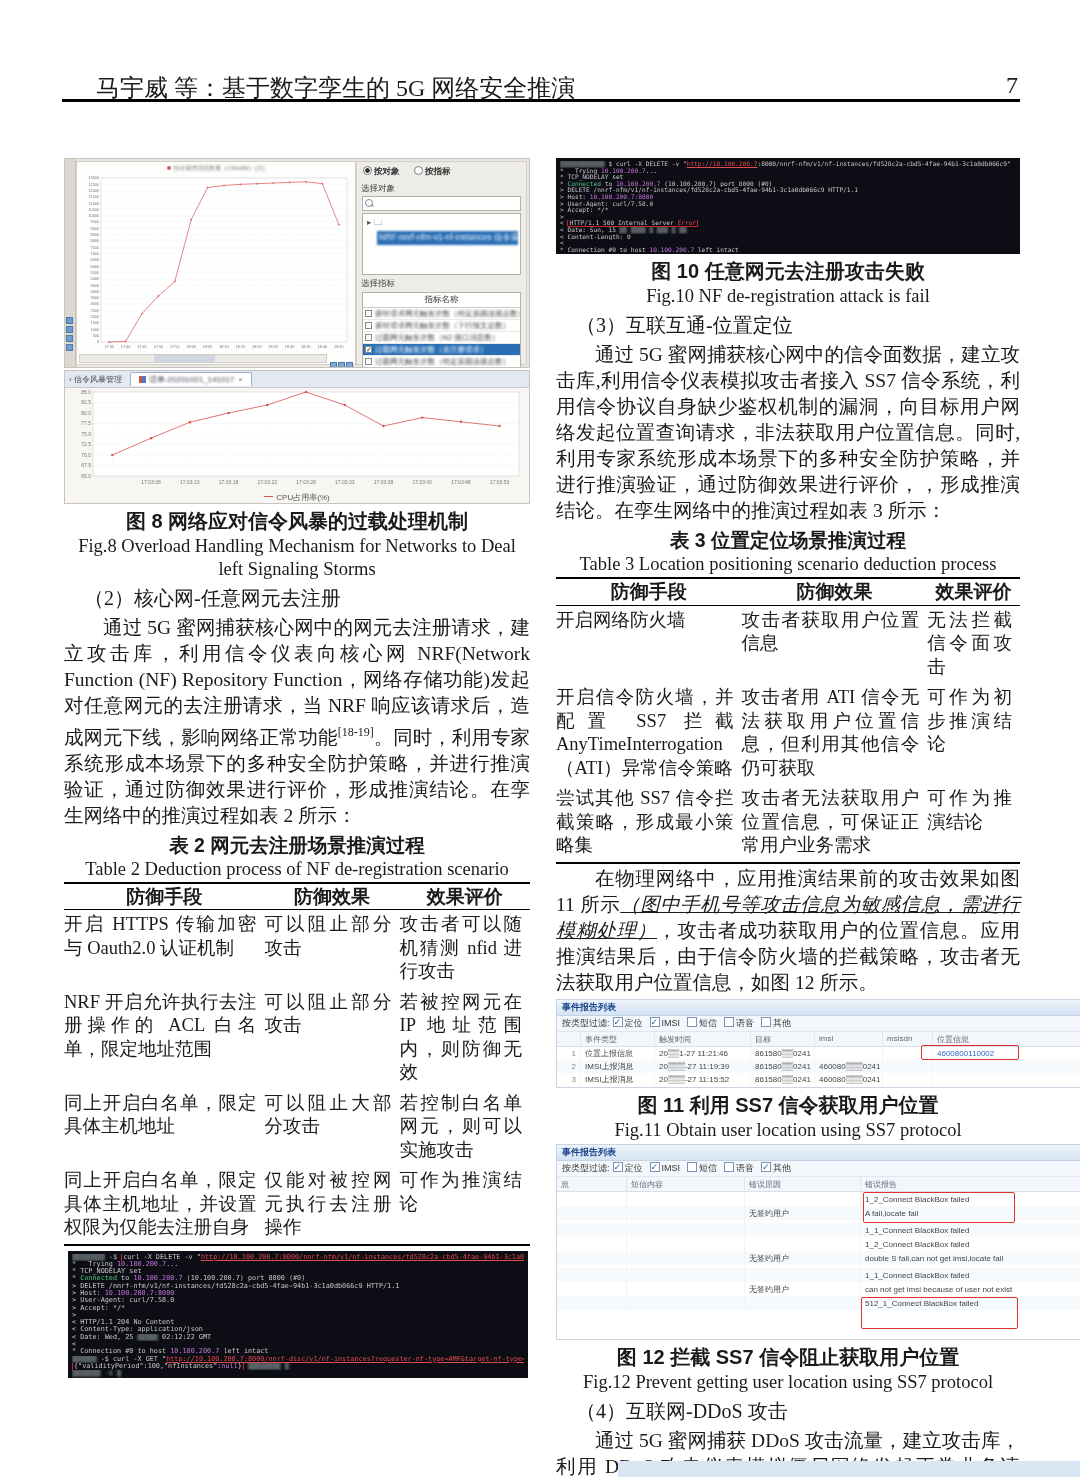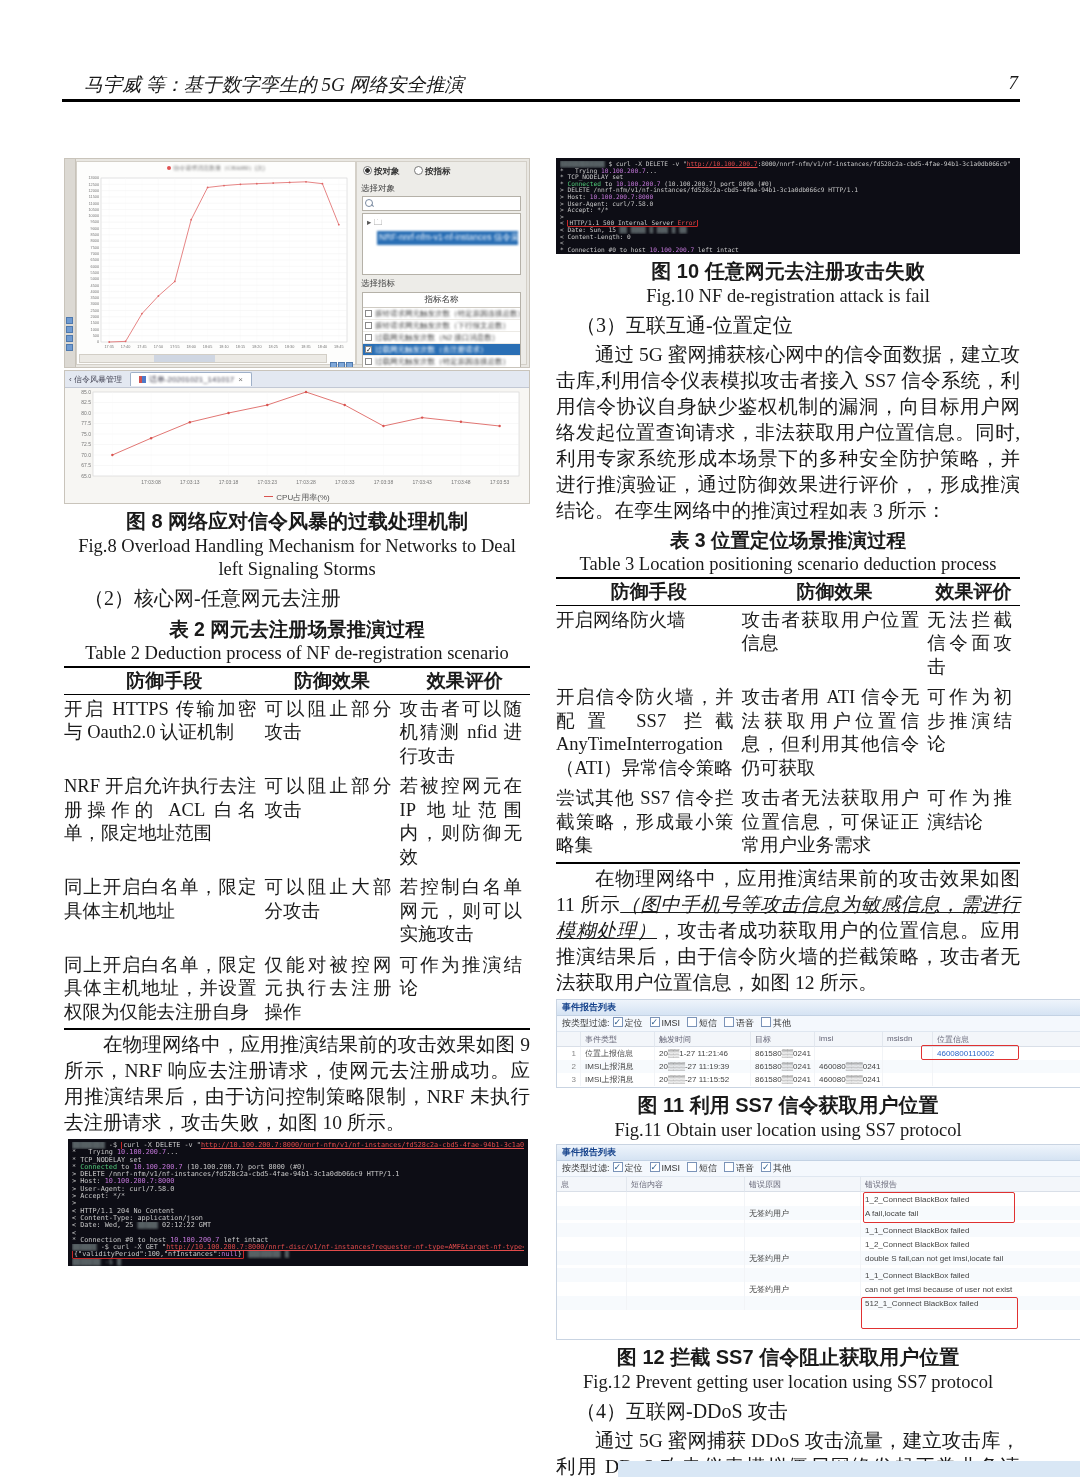--- a/index.html
+++ b/index.html
@@ -1,20 +1,20 @@
 <!DOCTYPE html>
 <html><head>
 <meta charset="utf-8">
 <style>
   html,body{margin:0;padding:0;background:#888;}
   .page{position:relative;width:1080px;height:1477px;background:#ffffff;margin:0 auto;
         font-family:"Liberation Serif",serif;color:#1a1a1a;overflow:hidden;}
   
-  .pg-header{position:absolute;left:84px;right:62px;top:72px;display:flex;
-             justify-content:space-between;font-size:19px;font-style:italic;}
+  .pg-header{position:absolute;left:96px;right:62px;top:72px;display:flex;
+             justify-content:space-between;font-size:24px;}
   .pg-rule{position:absolute;left:62px;right:60px;top:99px;border-bottom:3.5px solid #000;}
   
   .col{position:absolute;top:158px;width:466px;}
   .col.left{left:64px;}
   .col.right{left:556px;width:464px;}
   p.body{margin:0;font-size:19.5px;line-height:26px;text-align:justify;text-indent:2em;}
   p.body sup{font-size:12px;}
   .hd{font-size:20px;line-height:30px;text-indent:1em;margin:2px 0;}
   .cap-zh{font-family:"Liberation Sans",sans-serif;font-weight:bold;font-size:20px;
           text-align:center;line-height:27px;margin-top:4px;}
@@ -354,20 +354,21 @@
         <span class="ldash"></span><span>CPU占用率(%)</span>
       </div>
     </div>
 
     <div class="cap-zh">图 8 网络应对信令风暴的过载处理机制</div>
     <div class="cap-en">Fig.8 Overload Handling Mechanism for Networks to Deal</div>
     <div class="cap-en">left Signaling Storms</div>
 
     <div class="hd">（2）核心网-任意网元去注册</div>
 
+    <p class="body"><span>通过 5G 蜜网捕获核心网中的网元去注册请求，建立攻击库，利用信令仪表向核心网 NRF(Network Function (NF) Repository Function，网络存储功能)发起对任意网元的去注册请求，当 NRF 响应该请求后，造成网元下线，影响网络正常功能</span><sup>[18-19]</sup><span>。同时，利用专家系统形成本场景下的多种安全防护策略，并进行推演验证，通过防御效果进行评价，形成推演结论。在孪生网络中的推演过程如表 2 所示：</span></p>
 
     <div class="tbl-zh">表 2 网元去注册场景推演过程</div>
     <div class="tbl-en">Table 2 Deduction process of NF de-registration scenario</div>
     <table class="dtable" id="table2">
       <colgroup>
           <col style="width:43%">
           <col style="width:29%">
           <col style="width:28%">
         </colgroup>
       <thead>
@@ -394,21 +395,20 @@
             <td>若控制白名单网元，则可以实施攻击</td>
           </tr>
           <tr>
             <td>同上开启白名单，限定具体主机地址，并设置权限为仅能去注册自身</td>
             <td>仅能对被控网元执行去注册操作</td>
             <td>可作为推演结论</td>
           </tr>
         </tbody>
     </table>
 
-    <p class="body">在物理网络中，应用推演结果前的攻击效果如图 9 所示，NRF 响应去注册请求，使网元去注册成功。应用推演结果后，由于访问控制策略限制，NRF 未执行去注册请求，攻击失败，如图 10 所示。</p>
     <div class="sp3"></div>
 
     <div class="term" id="term9"><div class="tl"><span class="blur">▒▒▒▒▒▒▒▒</span><span> -$ </span><span class="rb"><span>curl -X DELETE -v "</span><span class="url">http://10.100.200.7:8000/nnrf-nfm/v1/nf-instances/fd528c2a-cbd5-4fae-94b1-3c1a0db066c9</span></span></div><div class="tl"><span>*   Trying </span><span class="pk">10.100.200.7</span><span>...</span></div><div class="tl"><span>* TCP_NODELAY set</span></div><div class="tl"><span>* </span><span class="grn">Connected</span><span> to </span><span class="pk">10.100.200.7</span><span> (10.100.200.7) port 8000 (#0)</span></div><div class="tl"><span>&gt; DELETE /nnrf-nfm/v1/nf-instances/fd528c2a-cbd5-4fae-94b1-3c1a0db066c9 HTTP/1.1</span></div><div class="tl"><span>&gt; Host: </span><span class="pk">10.100.200.7:8000</span></div><div class="tl"><span>&gt; User-Agent: curl/7.58.0</span></div><div class="tl"><span>&gt; Accept: */*</span></div><div class="tl"><span>&gt;</span></div><div class="tl"><span>&lt; HTTP/1.1 204 No Content</span></div><div class="tl"><span>&lt; Content-Type: application/json</span></div><div class="tl"><span>&lt; Date: Wed, 25 </span><span class="blur">▒▒▒▒▒</span><span> 02:12:22 GMT</span></div><div class="tl"><span>&lt;</span></div><div class="tl"><span>* Connection #0 to host </span><span class="pk">10.100.200.7</span><span> left intact</span></div><div class="tl"><span class="blur">▒▒▒▒▒▒</span><span> -$ curl -X GET "</span><span class="url">http://10.100.200.7:8000/nnrf-disc/v1/nf-instances?requester-nf-type=AMF&amp;target-nf-type=AUSF</span></div><div class="tl"><span class="rb"><span>{"validityPeriod":100,"nfInstances":</span><span class="pk">null</span><span>}</span></span><span class="blur"> ▒▒▒▒▒▒▒▒ ▒</span></div><div class="tl"><span class="blur">▒▒▒▒▒▒▒ -$ ▒</span></div></div>
 
   </div>
 
   <div class="col right">
 
     <div class="term" id="term10"><div class="tl"><span class="blur">▒▒▒▒▒▒▒▒▒▒▒▒</span><span> $ curl -X DELETE -v "</span><span class="url">http://10.100.200.7</span><span>:8000/nnrf-nfm/v1/nf-instances/fd528c2a-cbd5-4fae-94b1-3c1a0db066c9"</span></div><div class="tl"><span>*   Trying </span><span class="pk">10.100.200.7</span><span>...</span></div><div class="tl"><span>* TCP_NODELAY set</span></div><div class="tl"><span>* </span><span class="grn">Connected</span><span> to </span><span class="pk">10.100.200.7</span><span> (10.100.200.7) port 8000 (#0)</span></div><div class="tl"><span>&gt; DELETE /nnrf-nfm/v1/nf-instances/fd528c2a-cbd5-4fae-94b1-3c1a0db066c9 HTTP/1.1</span></div><div class="tl"><span>&gt; Host: </span><span class="pk">10.100.200.7:8000</span></div><div class="tl"><span>&gt; User-Agent: curl/7.58.0</span></div><div class="tl"><span>&gt; Accept: */*</span></div><div class="tl"><span>&gt;</span></div><div class="tl"><span>&lt; </span><span class="rb"><span>HTTP/1.1 500 Internal Server </span><span class="red">Error</span></span></div><div class="tl"><span>&lt; Date: Sun, 15 </span><span class="blur">▒▒ ▒▒▒▒ ▒ ▒▒▒ ▒ ▒▒</span></div><div class="tl"><span>&lt; Content-Length: 0</span></div><div class="tl"><span>&lt;</span></div><div class="tl"><span>* Connection #0 to host </span><span class="pk">10.100.200.7</span><span> left intact</span></div></div>
 

